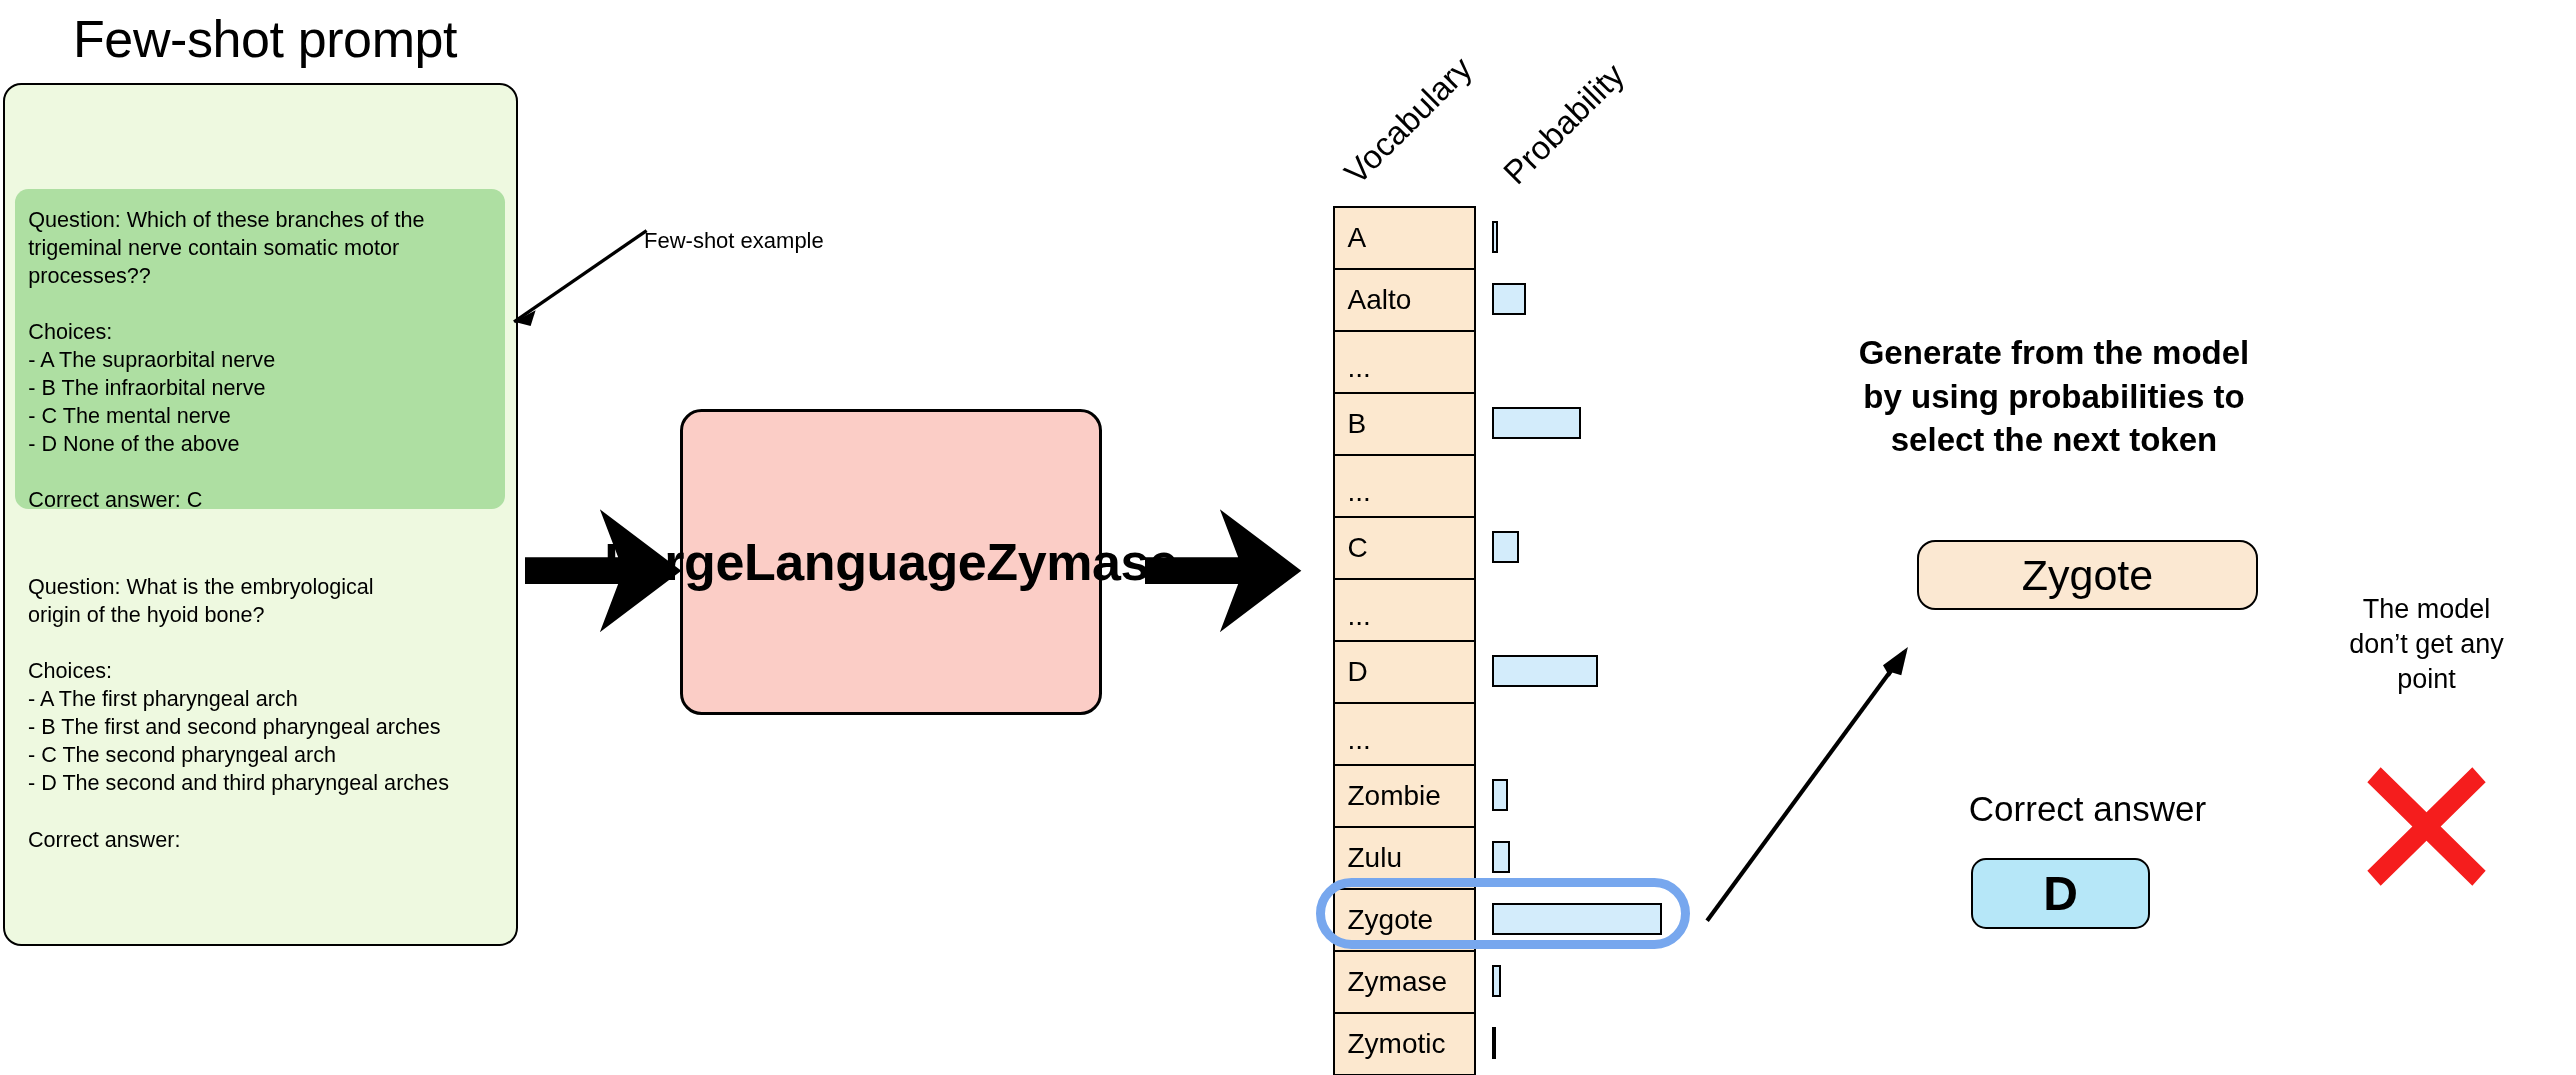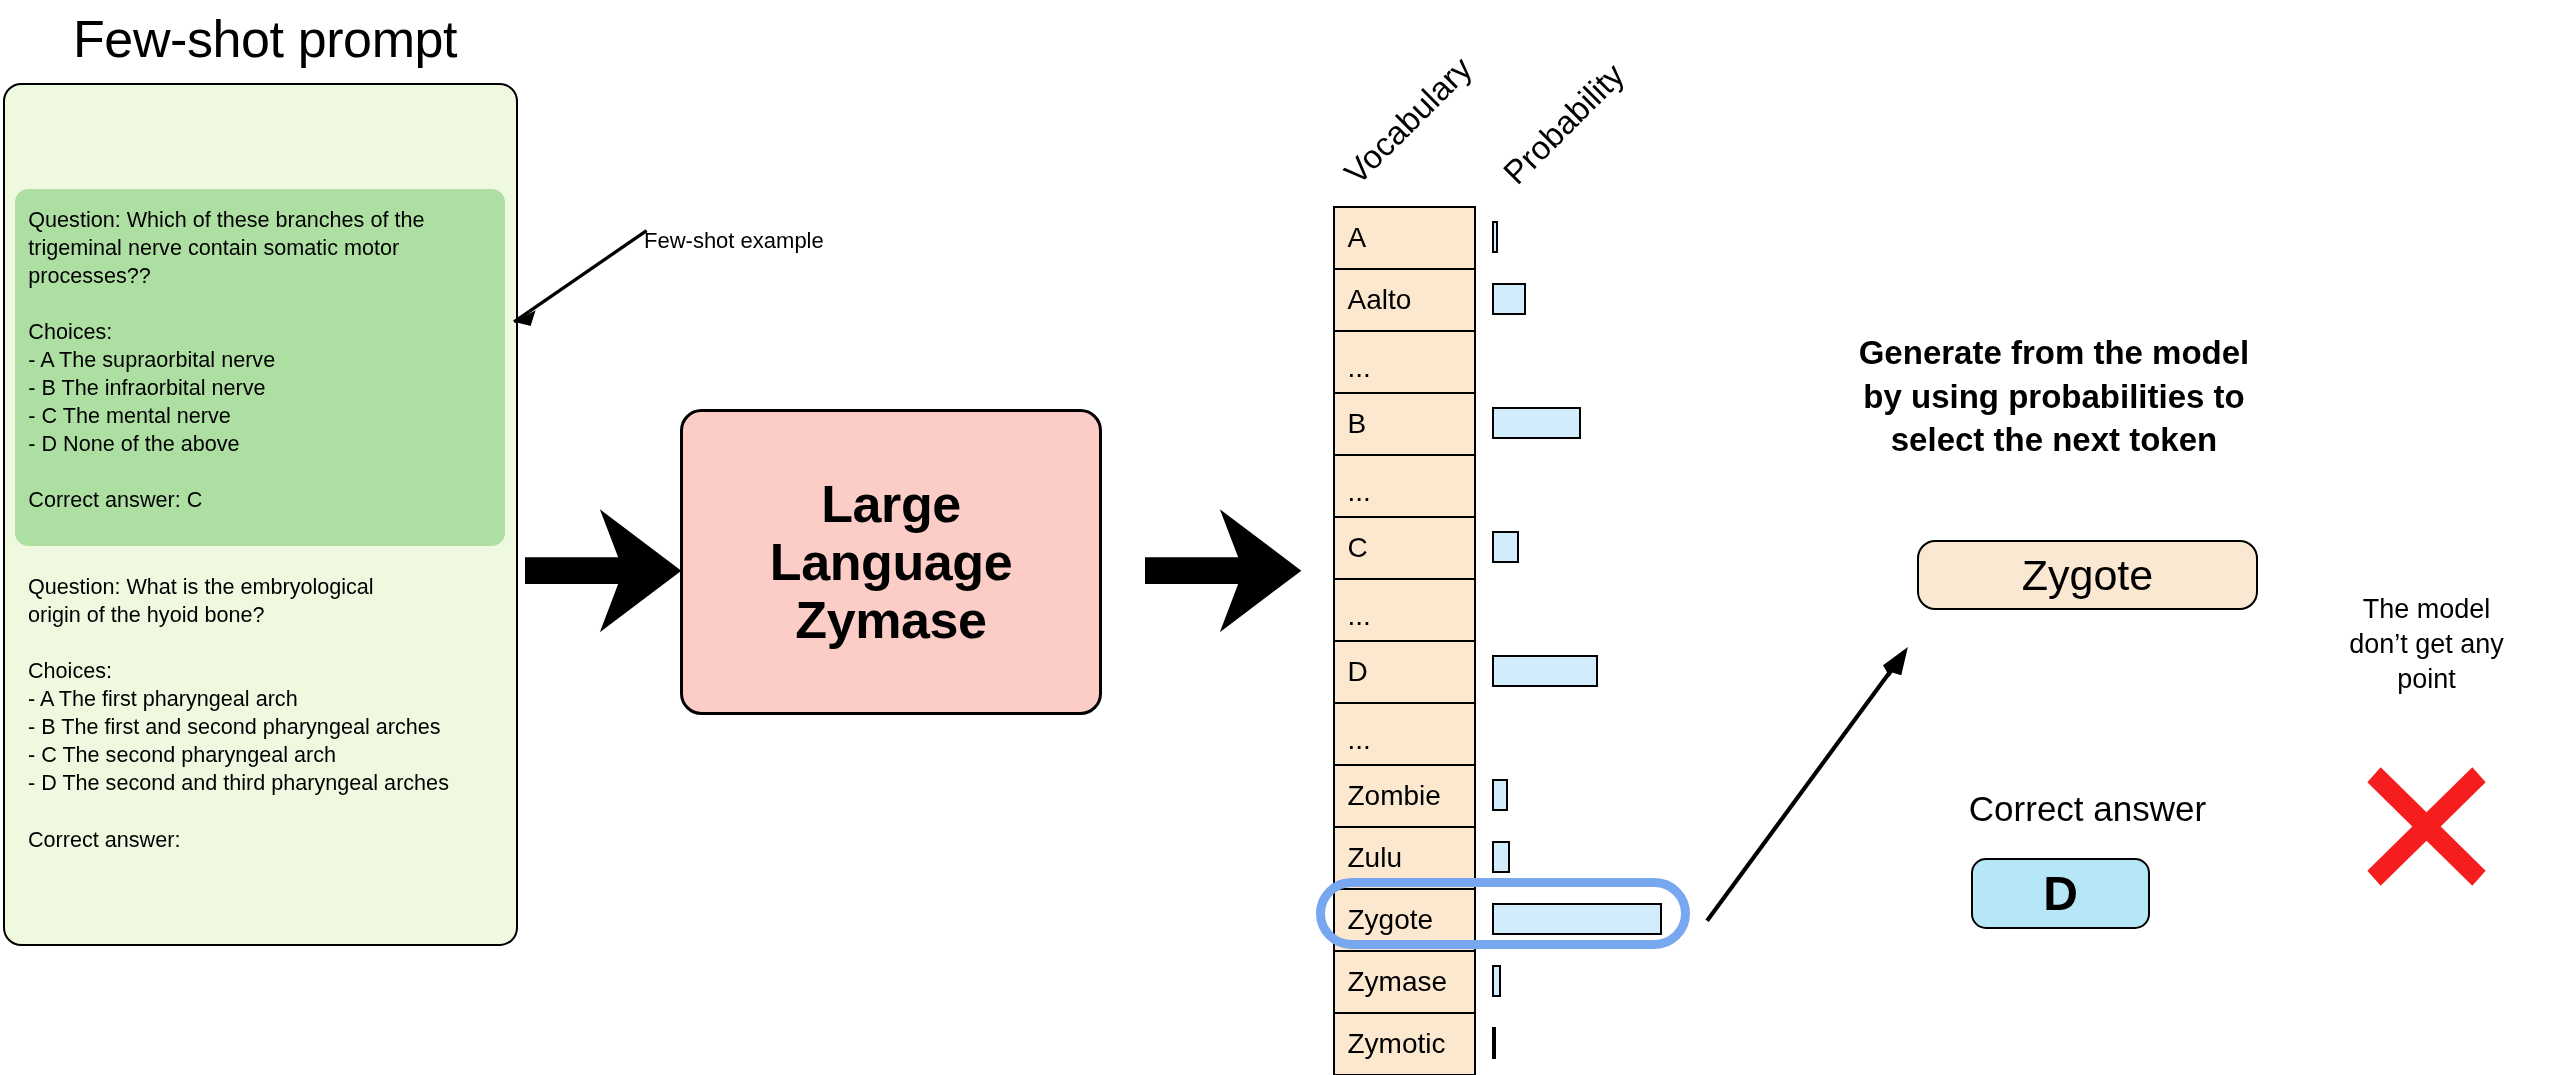--- a/index.html
+++ b/index.html
@@ -50,21 +50,21 @@
     top: 108px;
     width: 480px;
     font-size: 21.6px;
     line-height: 1.28;
     white-space: pre-line;
   }
   #fewshot-example-block {
     left: 15px;
     top: 189px;
     width: 490px;
-    height: 357px;
+    height: 320px;
     box-sizing: border-box;
     background: #aedfa2;
     border-radius: 13.3px;
   }
   #fewshot-example-text {
     position: absolute;
     left: 13.3px;
     top: 16.6px;
     width: 465px;
     font-size: 21.6px;
@@ -96,21 +96,21 @@
   #llm-card {
     left: 680px;
     top: 409px;
     width: 422px;
     height: 306px;
     box-sizing: border-box;
     background: #fbcdc6;
     border: 3.3px solid #000000;
     border-radius: 21.6px;
     display: flex;
-    flex-direction: column;
+    flex-direction: row;
     align-items: center;
     justify-content: center;
   }
   #llm-card .llm-line {
     font-weight: bold;
     font-size: 52px;
     line-height: 1.12;
     letter-spacing: -0.4px;
   }
 

